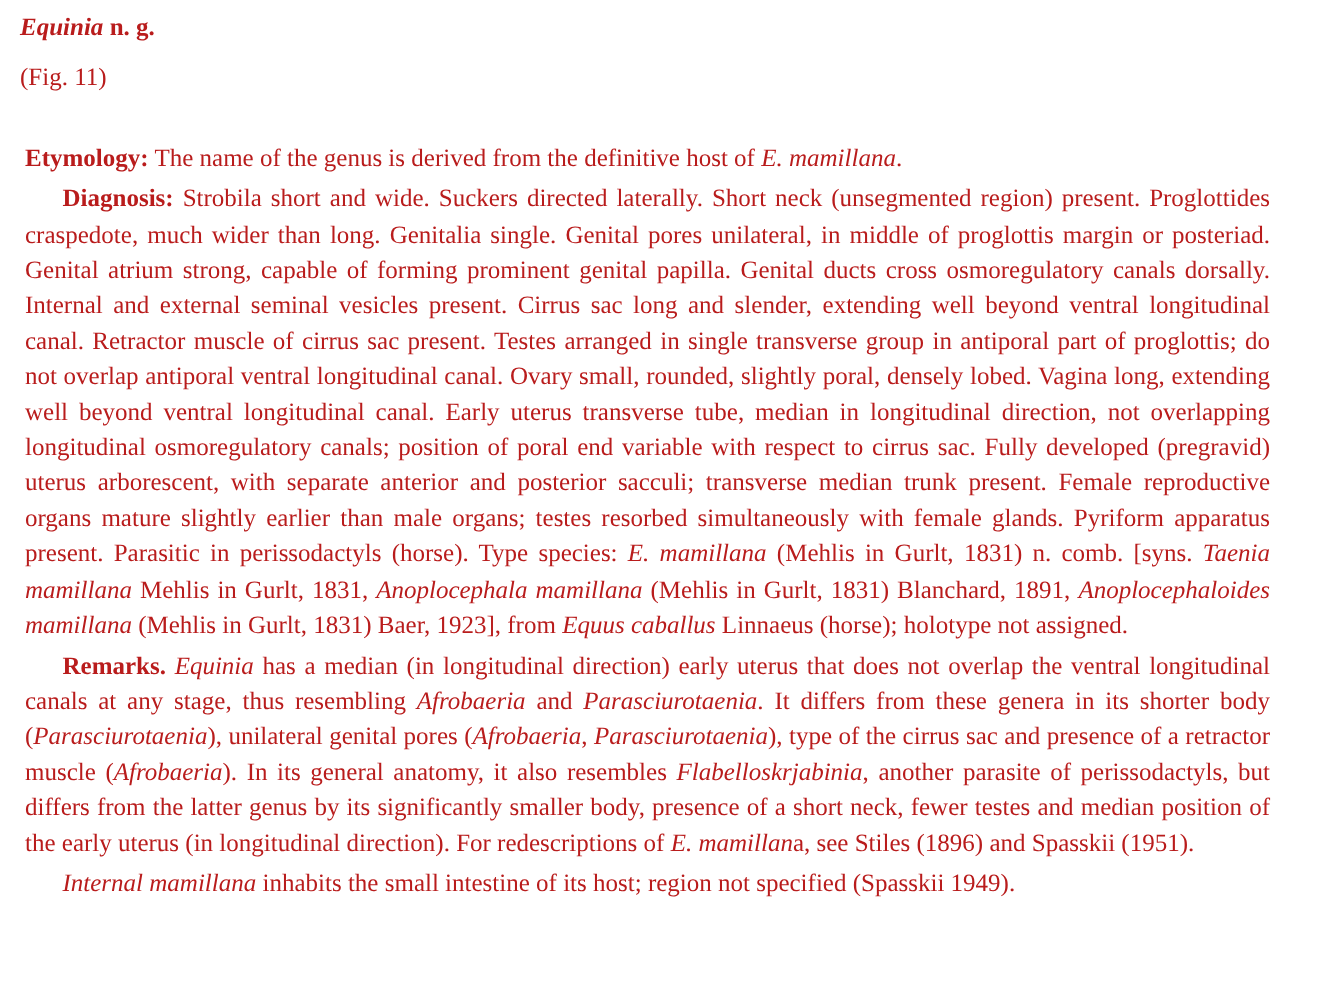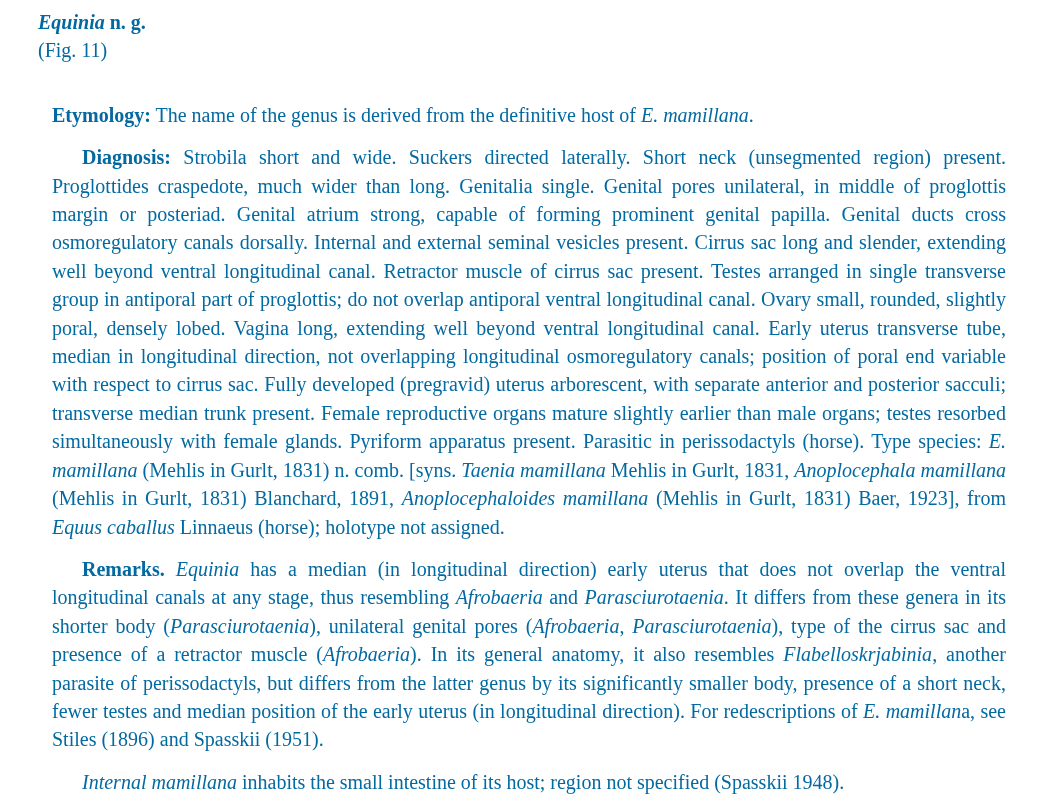--- a/index.html
+++ b/index.html
@@ -5,53 +5,53 @@
   html, body {
     margin: 0;
     padding: 0;
     background: #ffffff;
   }
   .page {
     position: relative;
     width: 1054px;
     height: 805px;
     box-sizing: border-box;
-    padding: 8px 34px 0 38px;
+    padding: 8px 34px 0 16px;
     background: #ffffff;
     font-family: "Liberation Serif", "DejaVu Serif", serif;
     font-size: 20px;
     line-height: 28.4px;
-    color: #0369a1;
+    color: #b91c1c;
     overflow: hidden;
   }
   .heading-line {
     font-weight: bold;
     text-align: left;
   }
   .fig-line {
     text-align: left;
-    margin: 0 0 36px 0;
+    margin: 12px 0 36px 0;
   }
   .body-paragraphs p {
-    margin: 14px;
+    margin: 4px;
     text-align: justify;
   }
   .body-paragraphs p.indent {
     text-indent: 30px;
   }
   .r { font-style: normal; font-weight: normal; }
   .b { font-weight: bold; font-style: normal; }
   .i { font-style: italic; font-weight: normal; }
   .bi { font-style: italic; font-weight: bold; }
 </style>
 </head>
 <body>
 
 <div class="page">
   <div class="heading-line" id="heading-line"><span class="bi">Equinia</span><span class="b"> n. g.</span></div>
   <div class="fig-line">(Fig. 11)</div>
   <div class="body-paragraphs" id="body-paragraphs">
       <p><span class="b">Etymology:</span><span class="r"> The name of the genus is derived from the definitive host of </span><span class="i">E. mamillana</span><span class="r">.</span></p>
       <p class="indent"><span class="b">Diagnosis:</span><span class="r"> Strobila short and wide. Suckers directed laterally. Short neck (unsegmented region) present. Proglottides craspedote, much wider than long. Genitalia single. Genital pores unilateral, in middle of proglottis margin or posteriad. Genital atrium strong, capable of forming prominent genital papilla. Genital ducts cross osmoregulatory canals dorsally. Internal and external seminal vesicles present. Cirrus sac long and slender, extending well beyond ventral longitudinal canal. Retractor muscle of cirrus sac present. Testes arranged in single transverse group in antiporal part of proglottis; do not overlap antiporal ventral longitudinal canal. Ovary small, rounded, slightly poral, densely lobed. Vagina long, extending well beyond ventral longitudinal canal. Early uterus transverse tube, median in longitudinal direction, not overlapping longitudinal osmoregulatory canals; position of poral end variable with respect to cirrus sac. Fully developed (pregravid) uterus arborescent, with separate anterior and posterior sacculi; transverse median trunk present. Female reproductive organs mature slightly earlier than male organs; testes resorbed simultaneously with female glands. Pyriform apparatus present. Parasitic in perissodactyls (horse). Type species: </span><span class="i">E. mamillana</span><span class="r"> (Mehlis in Gurlt, 1831) n. comb. [syns. </span><span class="i">Taenia mamillana</span><span class="r"> Mehlis in Gurlt, 1831, </span><span class="i">Anoplocephala mamillana</span><span class="r"> (Mehlis in Gurlt, 1831) Blanchard, 1891, </span><span class="i">Anoplocephaloides mamillana</span><span class="r"> (Mehlis in Gurlt, 1831) Baer, 1923], from </span><span class="i">Equus caballus</span><span class="r"> Linnaeus (horse); holotype not assigned.</span></p>
       <p class="indent"><span class="b">Remarks.</span><span class="r"> </span><span class="i">Equinia</span><span class="r"> has a median (in longitudinal direction) early uterus that does not overlap the ventral longitudinal canals at any stage, thus resembling </span><span class="i">Afrobaeria</span><span class="r"> and </span><span class="i">Parasciurotaenia</span><span class="r">. It differs from these genera in its shorter body (</span><span class="i">Parasciurotaenia</span><span class="r">), unilateral genital pores (</span><span class="i">Afrobaeria</span><span class="r">, </span><span class="i">Parasciurotaenia</span><span class="r">), type of the cirrus sac and presence of a retractor muscle (</span><span class="i">Afrobaeria</span><span class="r">). In its general anatomy, it also resembles </span><span class="i">Flabelloskrjabinia</span><span class="r">, another parasite of perissodactyls, but differs from the latter genus by its significantly smaller body, presence of a short neck, fewer testes and median position of the early uterus (in longitudinal direction). For redescriptions of </span><span class="i">E. mamillan</span><span class="r">a, see Stiles (1896) and Spasskii (1951).</span></p>
-      <p class="indent"><span class="i">Internal mamillana</span><span class="r"> inhabits the small intestine of its host; region not specified (Spasskii 1948).</span></p>
+      <p class="indent"><span class="i">Internal mamillana</span><span class="r"> inhabits the small intestine of its host; region not specified (Spasskii 1949).</span></p>
     </div>
 </div>
 
 </body></html>

